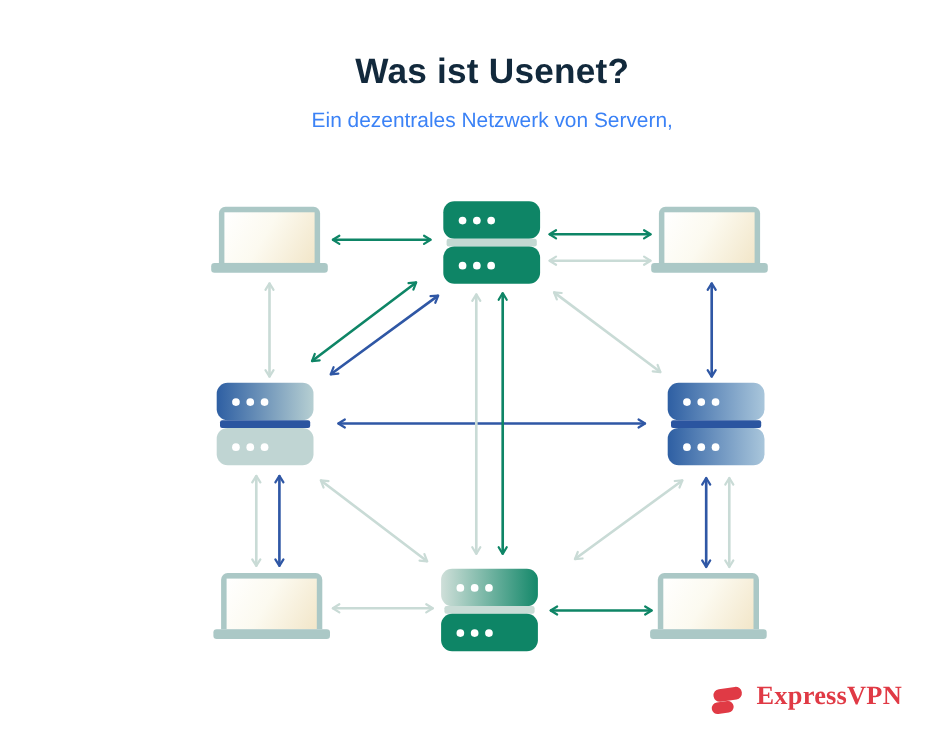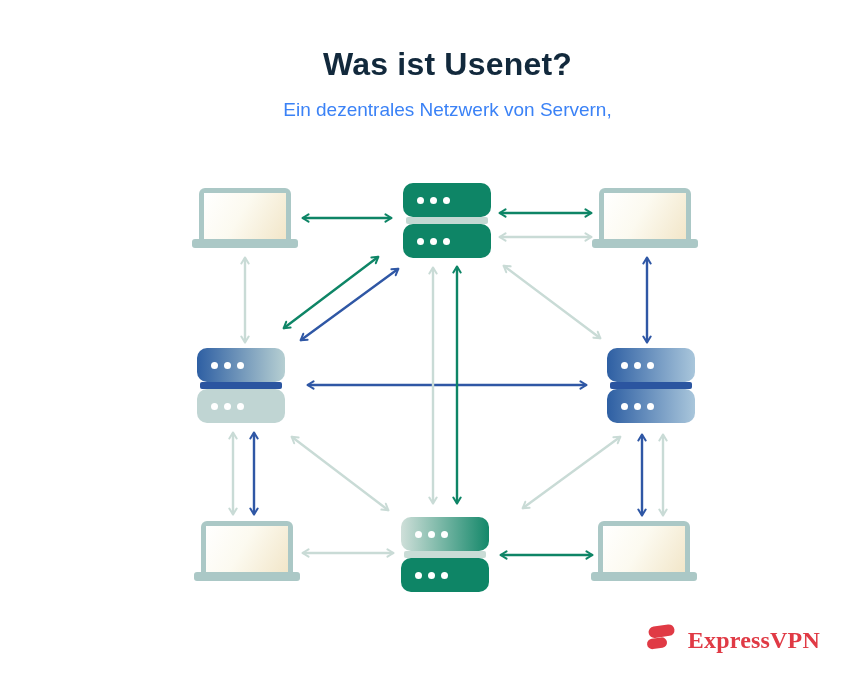--- a/index.html
+++ b/index.html
@@ -50,21 +50,21 @@
   .v-blue .u1,.v-blue .u2{background:linear-gradient(90deg,#2E5FA3 0%,#A9C6DB 100%);}
   .v-blue .srv-band{background:#2B55A0;}
 
   .v-green-fade .u1{background:linear-gradient(90deg,#CFDFD9 0%,#14886A 100%);}
   .v-green-fade .srv-band{background:#C9DCD6;}
   .v-green-fade .u2{background:#0E8566;}
 
   
   .brand{
     position:absolute;top:620px;right:55px;
-    display:flex;align-items:flex-end;gap:9px;
+    display:flex;align-items:flex-start;gap:9px;
   }
   .brand-name{
     font-family:"Liberation Serif", serif;font-weight:700;
     font-size:24px;color:#E03A45;letter-spacing:.2px;
   }
 </style>
 </head>
 <body>
 
 <div class="canvas">

